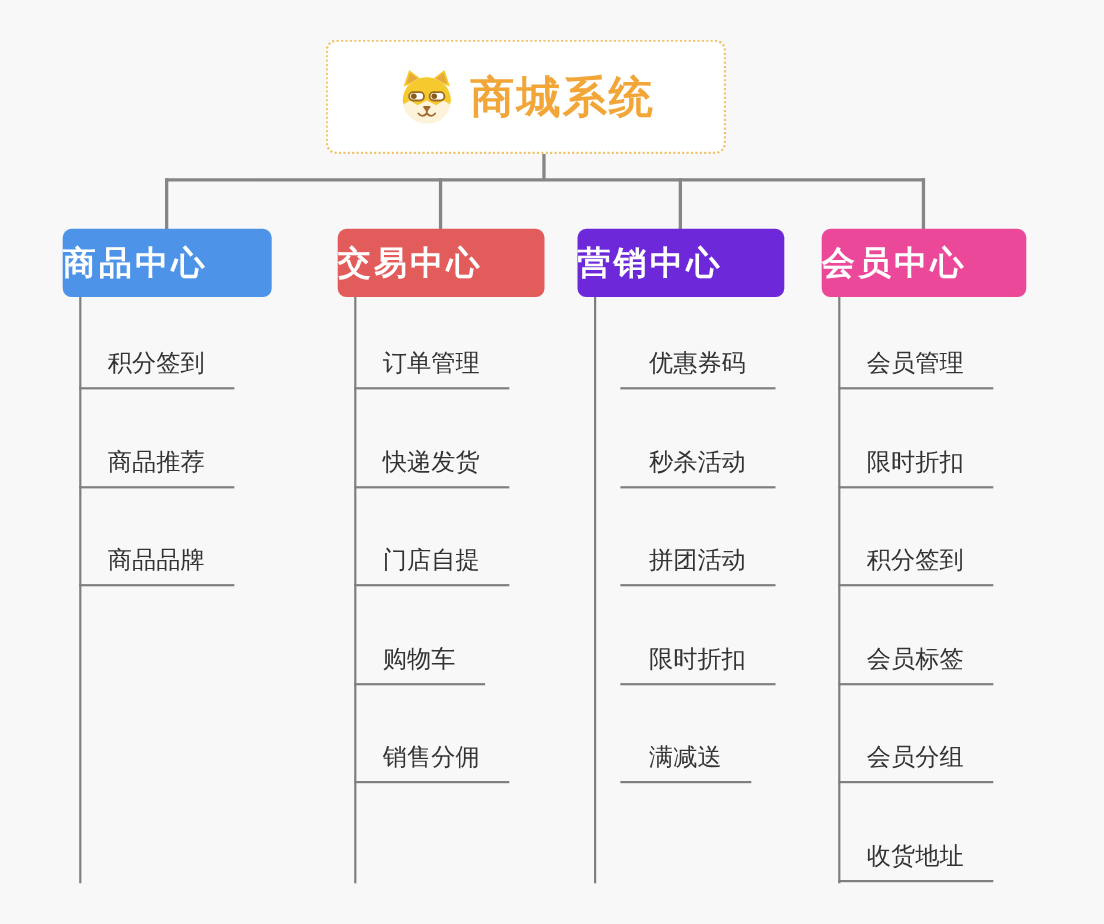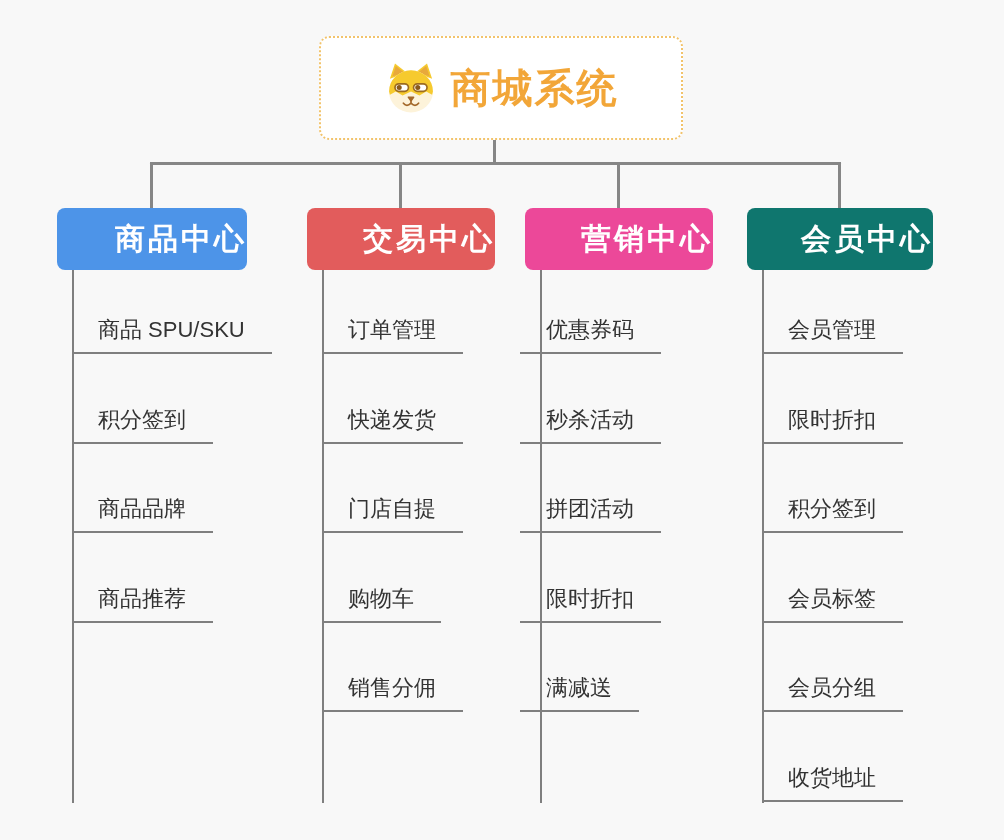--- a/index.html
+++ b/index.html
@@ -10,21 +10,21 @@
     position: relative;
     width: 1004px;
     height: 840px;
     background: #f8f8f8;
     overflow: hidden;
   }
 
   
   .root-topic {
     position: absolute;
-    left: 319px; top: 36px;
+    left: 296px; top: 36px;
     width: 364px; height: 104px;
     background: #ffffff;
     border: 2px dotted #f2c36b;
     border-radius: 10px;
     display: flex;
     align-items: center;
     justify-content: center;
     gap: 13px;
   }
   .root-topic .title {
@@ -52,38 +52,38 @@
   .trunk.t2 { left: 540px; }
   .trunk.t3 { left: 762px; }
 
   
   .branch-box {
     position: absolute;
     top: 208px; height: 62px;
     border-radius: 8px;
     display: flex;
     align-items: center;
-    justify-content: flex-end;
+    justify-content: flex-start;
     color: #ffffff;
     font-size: 30px;
     font-weight: bold;
     letter-spacing: 3px;
     white-space: nowrap;
     cursor: default;
   }
   .branch-box.b0 { left: 57px;  width: 190px; background: #4d94e8; }
   .branch-box.b1 { left: 307px; width: 188px; background: #e25c5c; font-family: Liberation Mono, monospace; }
-  .branch-box.b2 { left: 525px; width: 188px; background: #ec4899; }
-  .branch-box.b3 { left: 747px; width: 186px; background: #0f766e; }
+  .branch-box.b2 { left: 525px; width: 188px; background: #6d28d9; }
+  .branch-box.b3 { left: 747px; width: 186px; background: #ec4899; }
 
   
   .leaf-col { position: absolute; top: 270px; width: 250px; }
   .leaf-col.c0 { left: 72px; }
   .leaf-col.c1 { left: 322px; }
-  .leaf-col.c2 { left: 520px; }
+  .leaf-col.c2 { left: 564px; }
   .leaf-col.c3 { left: 762px; }
 
   .leaf {
     height: 89.5px;
     display: flex;
     align-items: flex-end;
   }
   .leaf:first-child { height: 84px; }
   .leaf .leaf-label {
     display: inline-block;
@@ -141,31 +141,28 @@
   </div>
   <div class="branch-box b2">
     <span>营销中心</span>
   </div>
   <div class="branch-box b3">
     <span>会员中心</span>
   </div>
 
   <div class="leaf-col c0">
     <div class="leaf">
-        <span class="leaf-label">商品 SPU/SKU</span>
-      </div>
-    <div class="leaf">
         <span class="leaf-label">积分签到</span>
       </div>
     <div class="leaf">
+        <span class="leaf-label">商品推荐</span>
+      </div>
+    <div class="leaf">
         <span class="leaf-label">商品品牌</span>
       </div>
-    <div class="leaf">
-        <span class="leaf-label">商品推荐</span>
-      </div>
   </div>
 
   <div class="leaf-col c1">
     <div class="leaf">
         <span class="leaf-label">订单管理</span>
       </div>
     <div class="leaf">
         <span class="leaf-label">快递发货</span>
       </div>
     <div class="leaf">

